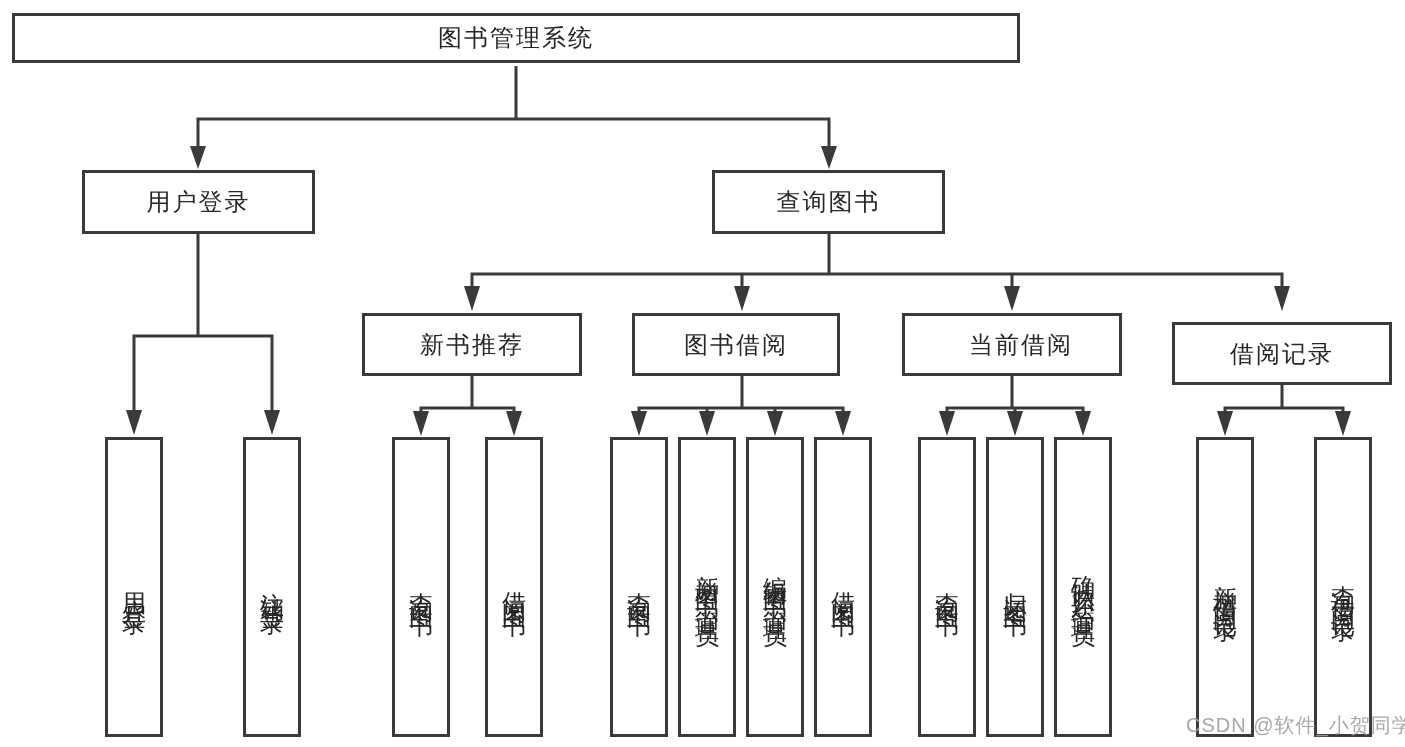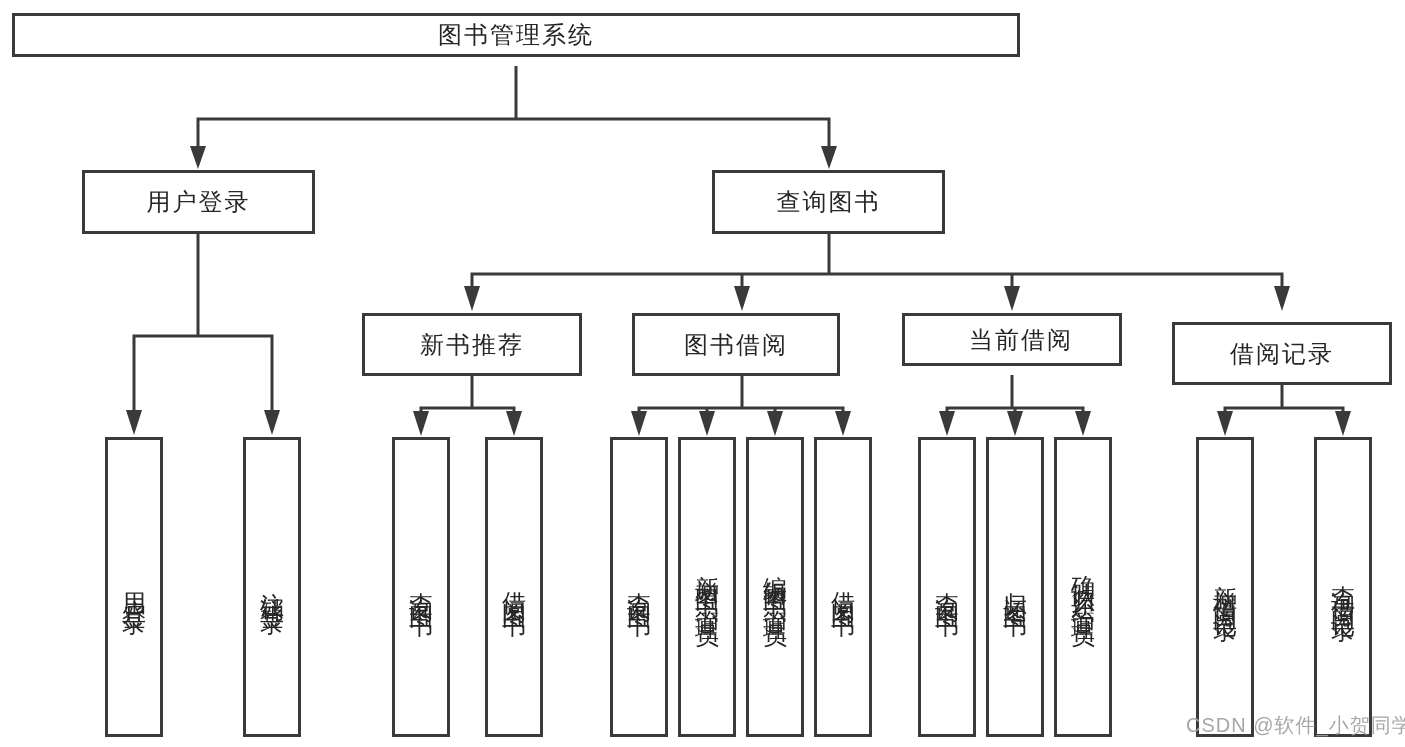--- a/index.html
+++ b/index.html
@@ -107,38 +107,38 @@
       <polygon points="1075,411 1091,411 1083,436"></polygon>
     </g>
 
     <g>
       <path d="M1282,375 V408 M1225,413 V408 H1343 V413"></path>
       <polygon points="1217,411 1233,411 1225,436"></polygon>
       <polygon points="1335,411 1351,411 1343,436"></polygon>
     </g>
   </svg>
 
-  <div class="box" style="left:12px;top:13px;width:1008px;height:44px;">
+  <div class="box" style="left:12px;top:13px;width:1008px;height:50px;">
     <span class="h-label">图书管理系统</span>
   </div>
 
   <div class="box" style="left:82px;top:170px;width:233px;height:64px;">
     <span class="h-label">用户登录</span>
   </div>
   <div class="box" style="left:712px;top:170px;width:233px;height:64px;">
     <span class="h-label">查询图书</span>
   </div>
 
   <div class="box" style="left:362px;top:313px;width:220px;height:63px;">
     <span class="h-label">新书推荐</span>
   </div>
   <div class="box" style="left:632px;top:313px;width:208px;height:63px;align-items:center;">
     <span class="h-label">图书借阅</span>
   </div>
-  <div class="box" style="left:902px;top:313px;width:220px;height:53px;padding-left:18px;">
+  <div class="box" style="left:902px;top:313px;width:220px;height:63px;padding-left:18px;">
     <span class="h-label">当前借阅</span>
   </div>
   <div class="box" style="left:1172px;top:322px;width:220px;height:63px;">
     <span class="h-label">借阅记录</span>
   </div>
 
   <div class="box leaf" style="left:105px;top:437px;">
     <span class="v-label">用户登录</span>
   </div>
   <div class="box leaf" style="left:243px;top:437px;">

